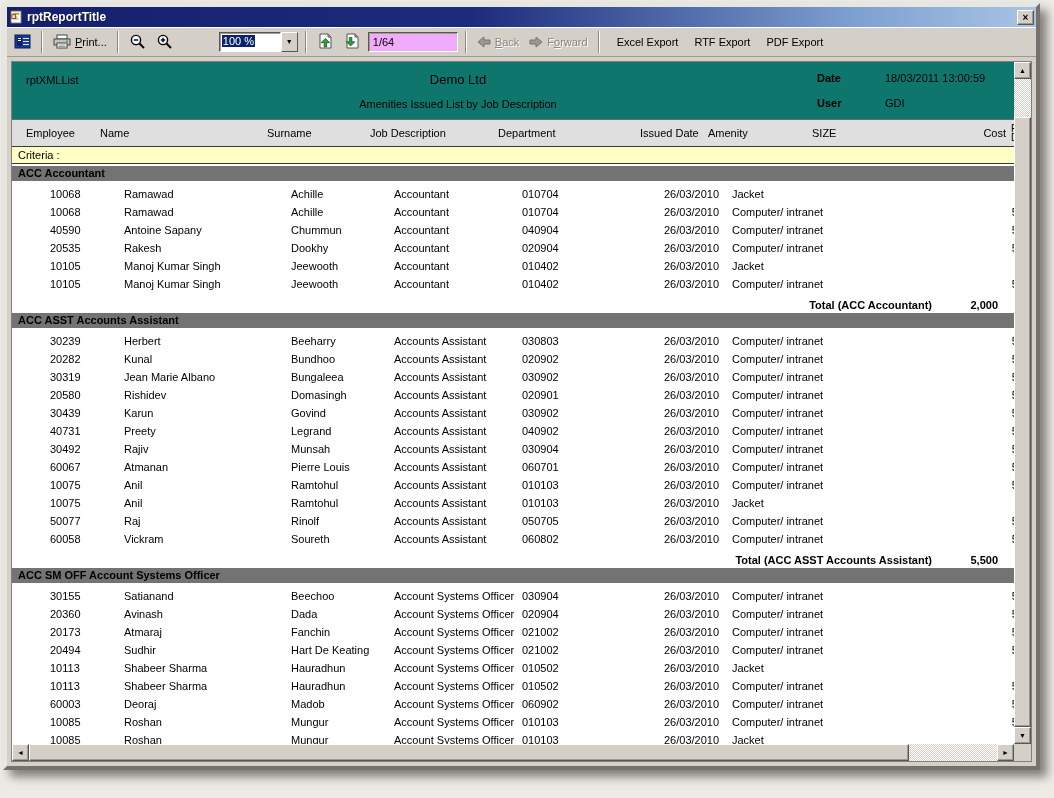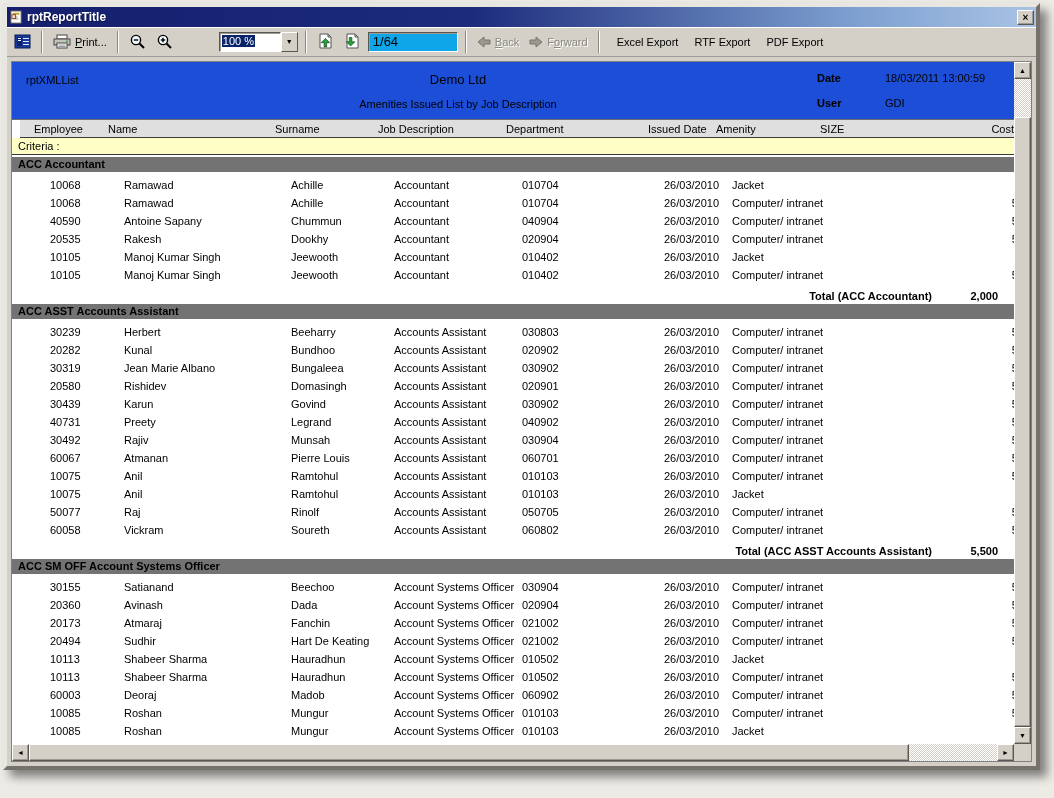--- a/index.html
+++ b/index.html
@@ -31,22 +31,22 @@
   .tsep { width:2px; height:22px; border-left:1px solid #8a8880; border-right:1px solid #fff; margin:0 3px; }
   .tbtn { display:flex; align-items:center; gap:4px; padding:2px 3px; font-size:11px; color:#000;justify-content:flex-end; }
   .tbtn u { text-decoration:underline; }
   .tbtn.disabled { color:#8a8880; text-shadow:1px 1px 0 #fff; }
   .combo { display:flex; align-items:stretch; height:20px;padding-left:39px; }
   .combo .cval { width:62px; background:#fff; border:1px solid; border-color:#5a5751 #fff #fff #5a5751;
                  box-shadow:inset 1px 1px 0 #9c9a94; font-size:11px; padding:2px 2px; }
   .combo .cval span { background:#0a246a; color:#fff; padding:0 1px; }
   .combo .cdrop { width:17px; background:#d4d0c8; border:1px solid; border-color:#fff #5a5751 #5a5751 #fff;
                   font-size:7px; text-align:center; line-height:17px; }
-  .pagebox { width:90px; height:20px; background:#0ea5e9; border:1px solid; border-color:#5a5751 #fff #fff #5a5751;
-             box-shadow:inset 1px 1px 0 #9c9a94; font-size:13px; padding:2px 4px;
+  .pagebox { width:90px; height:20px; background:#f0abfc; border:1px solid; border-color:#5a5751 #fff #fff #5a5751;
+             box-shadow:inset 1px 1px 0 #9c9a94; font-size:11px; padding:2px 4px;
              font-family:"Liberation Sans", sans-serif; outline:none; }
   .exports { display:flex; gap:16px; margin-left:10px; font-size:11px; }
   .exports span { cursor:default; }
 
   
   .viewer { position:absolute; left:4px; right:4px; top:54px; bottom:4px;
             border:1px solid #808080; background:#fff; }
   .page { position:absolute; left:0; top:0; right:17px; bottom:17px; overflow:hidden; background:#fff; }
 
   
@@ -60,32 +60,32 @@
              background-image:linear-gradient(45deg,#d4d0c8 25%,transparent 25%,transparent 75%,#d4d0c8 75%),
                               linear-gradient(45deg,#d4d0c8 25%,transparent 25%,transparent 75%,#d4d0c8 75%);
              background-size:2px 2px; background-position:0 0,1px 1px; }
   .sbtn { width:17px; height:17px; flex:none; font-size:7px; line-height:15px; text-align:center; color:#000; }
   .vthumb { flex:1; margin:0; }
   .vgap { height:38px; flex:none; }
   .hthumb { width:880px; flex:none; }
   .corner { position:absolute; right:0; bottom:0; width:17px; height:17px; background:#d4d0c8; }
 
   
-  .rheader { position:relative; height:58px; background:#1d4ed8; border-bottom:1px solid #6b6b6b;
+  .rheader { position:relative; height:58px; background:#0f766e; border-bottom:1px solid #6b6b6b;
              font-size:11px; color:#000; }
   .rheader .subname { position:absolute; left:14px; top:12px; }
   .rheader .company { position:absolute; left:0; right:110px; top:10px; text-align:center;
                       font-weight:normal; font-size:13px; }
   .rheader .rtitle  { position:absolute; left:0; right:110px; top:36px; text-align:center; }
   .hlbl { position:absolute; left:805px; font-weight:bold; }
   .hval { position:absolute; left:873px; }
 
   .colhdr { display:grid; grid-template-columns:88px 167px 103px 128px 142px 68px 104px 100px 96px 16px;
-            height:18px; align-items:center; background:#dfdfdf; border-bottom:1px solid #3a3a3a;
-            font-size:11px; color:#000;margin-left:8px; }
+            height:27px; align-items:center; background:#dfdfdf; border-bottom:1px solid #3a3a3a;
+            font-size:11px; color:#000; }
   .colhdr .c1 { padding-left:14px; }
   .colhdr .c9 { text-align:right; padding-right:2px; }
   .colhdr .c10 { font-size:10px; line-height:9px; overflow:hidden; white-space:nowrap; padding-left:3px; }
 
   .criteria { height:17px; background:#ffffc5; border-bottom:1px solid #3a3a3a;
               font-size:11px; padding:2px 0 0 6px; }
 
   .gband { height:15px; background:#737373; font-weight:bold; font-size:11px; padding:1px 0 0 6px;
            margin-top:2px; }
   .rows { padding-top:4px; }

